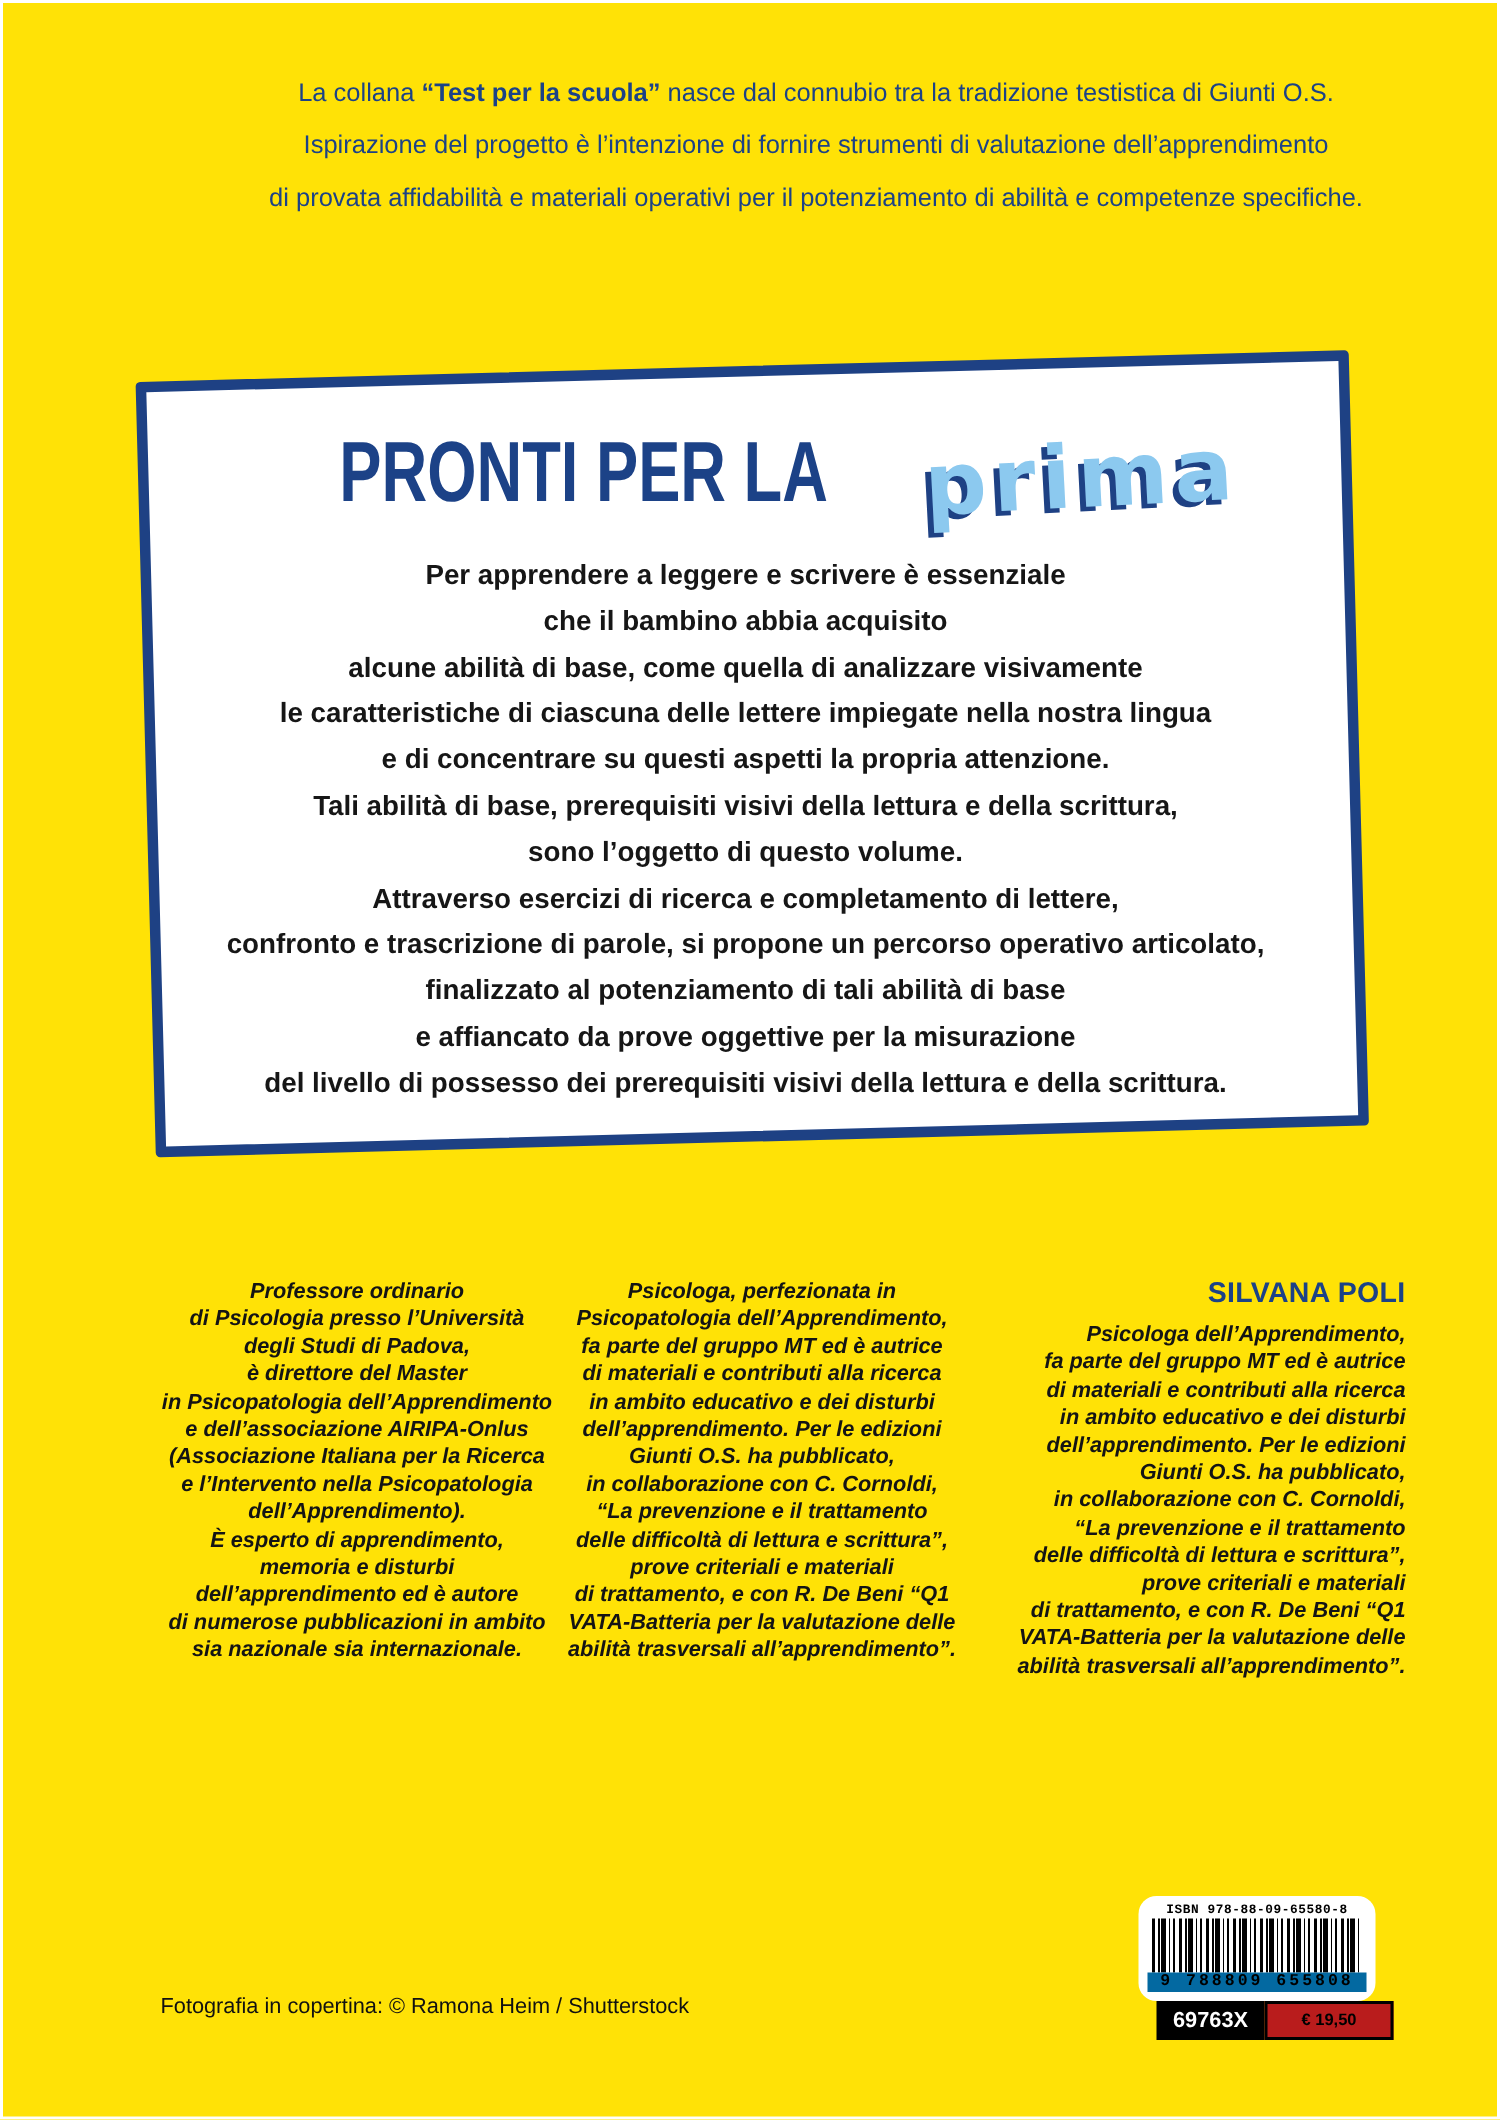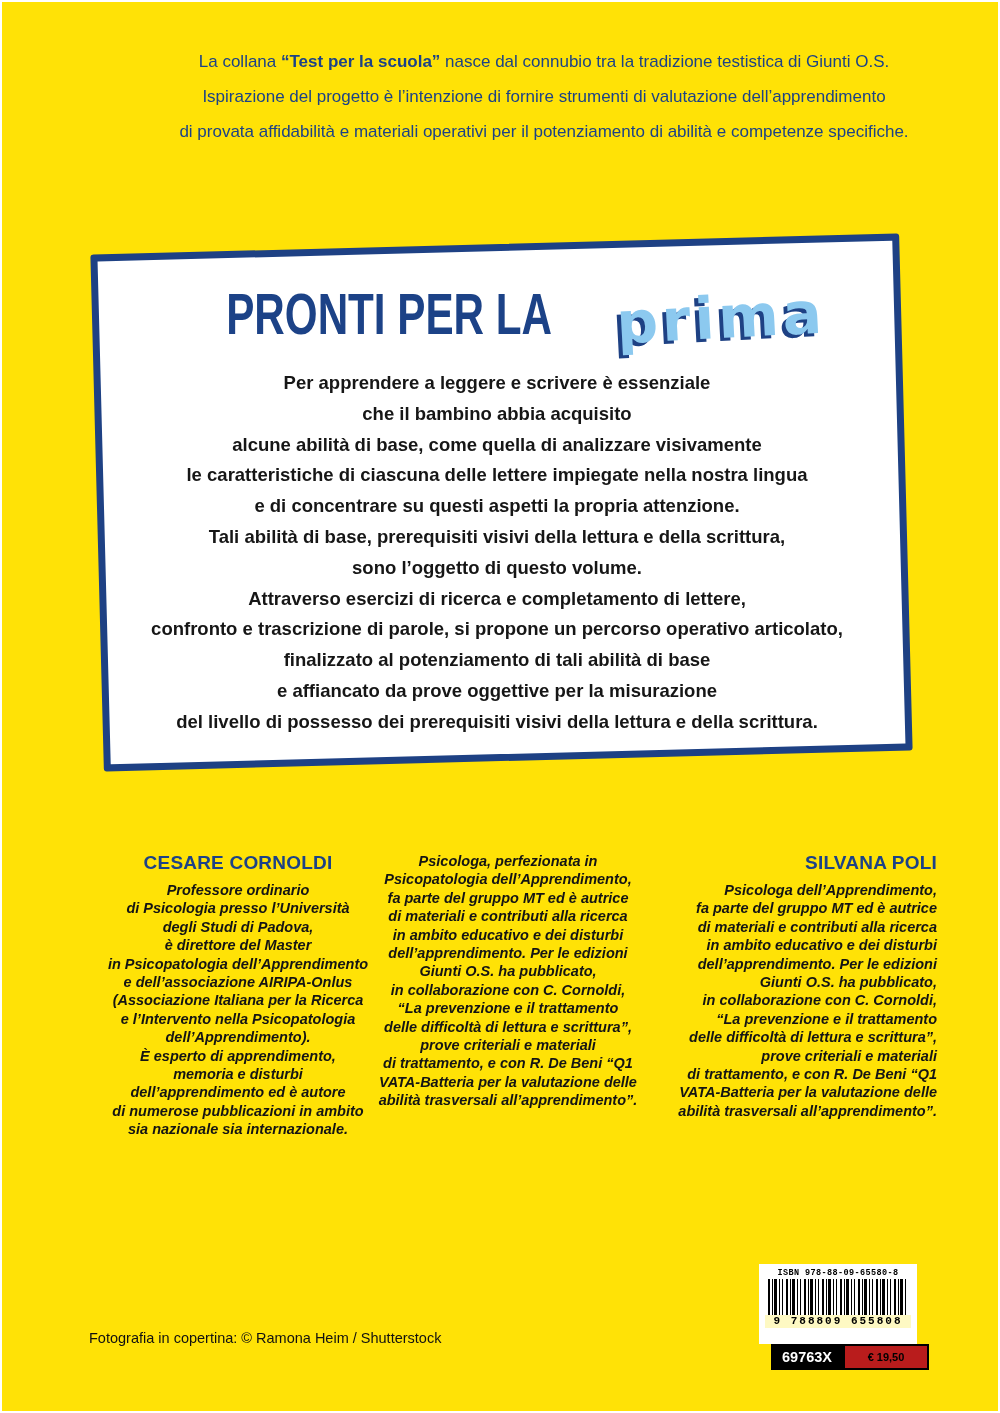--- a/index.html
+++ b/index.html
@@ -59,43 +59,43 @@
   .author-col .bio{
     color:#141414;font-style:italic;font-weight:700;
     font-size:14.5px;line-height:18.4px;
   }
   .col-1{left:83px;width:306px;}
   .col-2{left:370px;width:272px;}
   .col-3{left:643px;width:292px;text-align:right;}
 
   
   .photo-credit{
-    position:absolute;left:87px;top:1328px;
+    position:absolute;left:105px;top:1328px;
     color:#111111;font-size:14.5px;
   }
   .barcode-block{
     position:absolute;left:757px;top:1262px;width:158px;
   }
   .barcode-card{
-    background:#ffffff;padding:4px 6px 16px 6px;
+    background:#ffffff;padding:4px 6px 6px 6px;border-radius:12px;
   }
   .isbn-text{
     text-align:center;color:#000;font-size:8.5px;line-height:10px;
     letter-spacing:0.4px;font-weight:700;
     font-family:"Liberation Mono", monospace;
   }
   .bars{
     height:36px;margin:1px 3px 0 3px;
     background:repeating-linear-gradient(90deg,
       #000 0 2px,#fff 2px 4px,#000 4px 5px,#fff 5px 6px,
       #000 6px 9px,#fff 9px 11px,#000 11px 12px,#fff 12px 14px,
       #000 14px 15px,#fff 15px 18px);
   }
   .ean-digits{
-    text-align:center;color:#000;background:#fef9c3;
+    text-align:center;color:#000;background:#0369a1;
     font-size:11px;line-height:13px;letter-spacing:2px;
     font-family:"Liberation Mono", monospace;font-weight:700;
   }
   .code-row{display:flex;width:158px;height:26px;padding-left:12px;}
   .code-cell{
     width:72px;background:#000;color:#fff;
     display:flex;align-items:center;justify-content:center;
     font-weight:700;font-size:14.5px;
   }
   .price-cell{
@@ -129,21 +129,20 @@
 e di concentrare su questi aspetti la propria attenzione.
 Tali abilità di base, prerequisiti visivi della lettura e della scrittura,
 sono l’oggetto di questo volume.
 Attraverso esercizi di ricerca e completamento di lettere,
 confronto e trascrizione di parole, si propone un percorso operativo articolato,
 finalizzato al potenziamento di tali abilità di base
 e affiancato da prove oggettive per la misurazione
 del livello di possesso dei prerequisiti visivi della lettura e della scrittura.</div>
 
   <div class="author-col col-1">
-    <div class="name" data-bind="authors.0.name">CESARE CORNOLDI</div>
     <div class="bio" data-bind-lines="authors.0.bio_lines">Professore ordinario
 di Psicologia presso l’Università
 degli Studi di Padova,
 è direttore del Master
 in Psicopatologia dell’Apprendimento
 e dell’associazione AIRIPA-Onlus
 (Associazione Italiana per la Ricerca
 e l’Intervento nella Psicopatologia
 dell’Apprendimento).
 È esperto di apprendimento,

